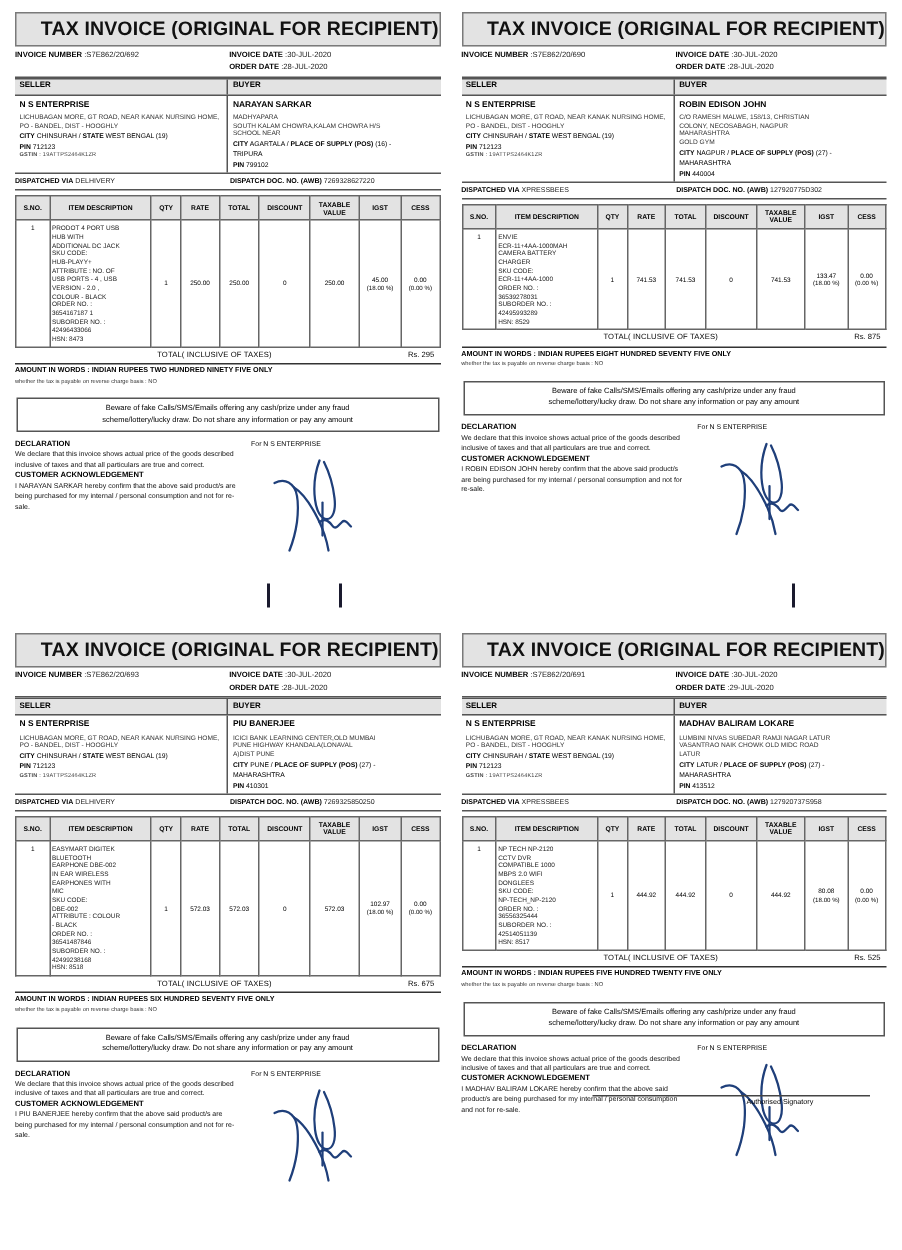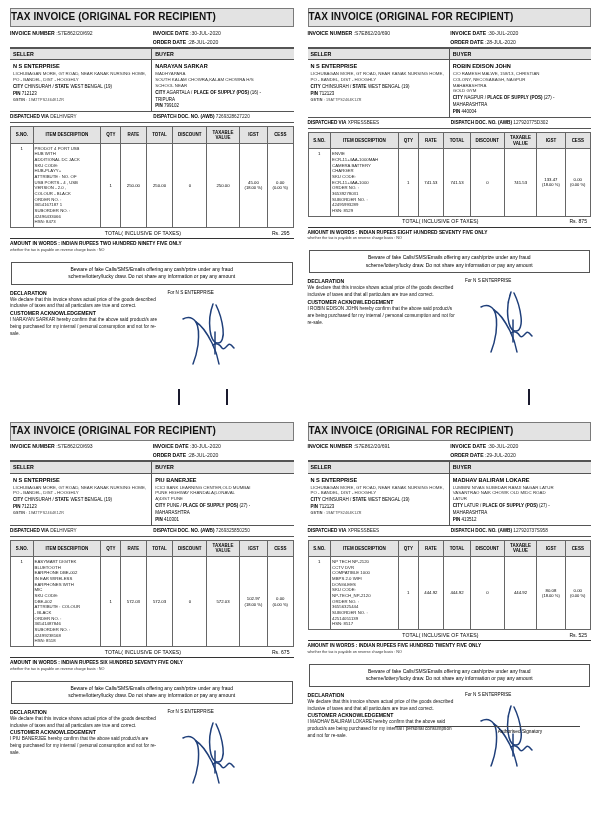--- a/index.html
+++ b/index.html
@@ -23,22 +23,22 @@
     position: relative;
     padding: 4px 6px 2px 6px;
     font-size: 4.6px;
     line-height: 1.28;
     overflow: hidden;
   }
   
   .inv-title {
     background: #e3e3e3;
     border: 0.6px solid #7a7a7a;
-    text-align: left;
-    font-size: 10px;
+    text-align: right;
+    font-size: 13px;
     font-weight: bold;
     letter-spacing: 0.1px;
     padding: 2px 0 2.5px 0;
     color: #111;
   }
   
   .meta {
     display: flex;
     border-bottom: 0.6px solid #555;
     padding: 2.4px 0 1.6px 0;

